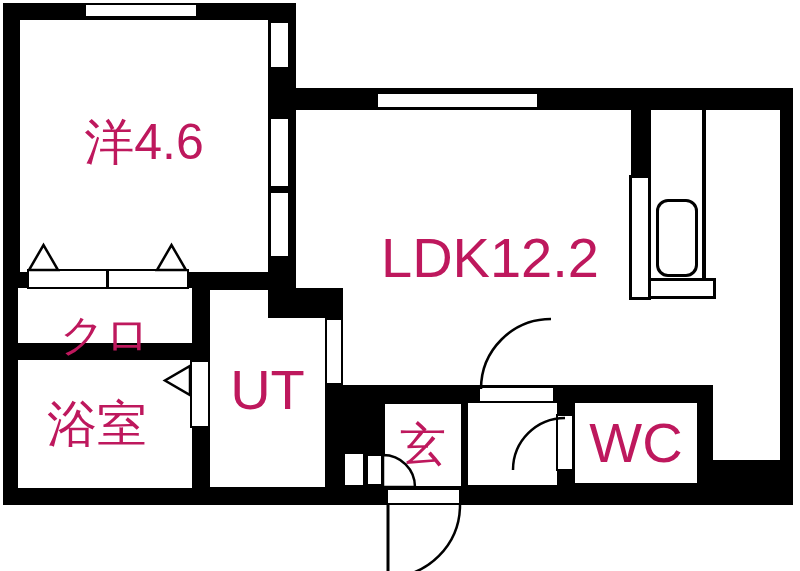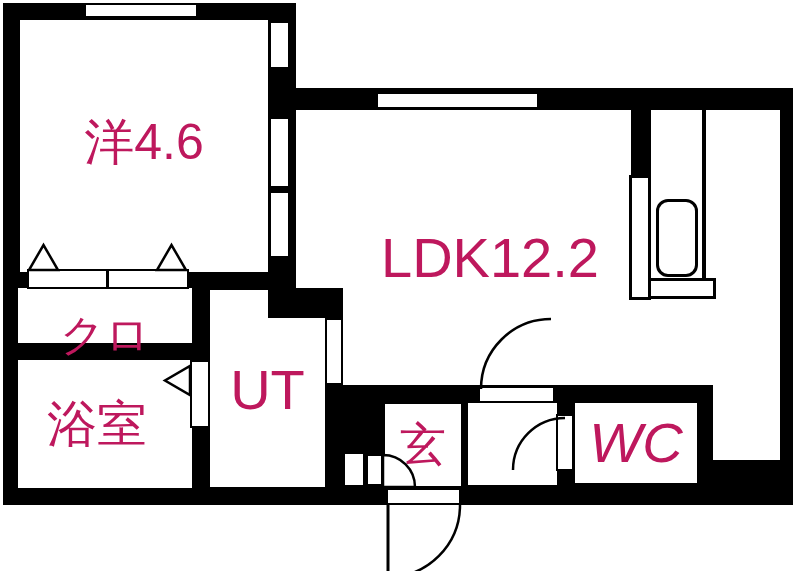--- a/index.html
+++ b/index.html
@@ -69,21 +69,21 @@
   <div class="abs opening" style="left:343px;top:452px;width:22px;height:35px;"></div>
   <div class="abs opening" style="left:366px;top:454px;width:17px;height:32px;"></div>
   <div class="abs opening" style="left:386px;top:488px;width:75px;height:17px;"></div>
 
   <div class="abs label" style="left:20px;top:112px;width:248px;height:60px;font-size:50px;">洋4.6</div>
   <div class="abs label" style="left:313px;top:228px;width:354px;height:60px;font-size:56px;">LDK12.2</div>
   <div class="abs label" style="left:18px;top:290px;width:174px;height:52px;font-size:44px;margin-top:19px;">クロ</div>
   <div class="abs label" style="left:18px;top:396px;width:158px;height:56px;font-size:50px;">浴室</div>
   <div class="abs label" style="left:210px;top:362px;width:115px;height:56px;font-size:56px;text-align:right;">UT</div>
   <div class="abs label" style="left:383px;top:418px;width:80px;height:52px;font-size:46px;">玄</div>
-  <div class="abs label" style="left:575px;top:415px;width:122px;height:56px;font-size:56px;font-style:italic;">WC</div>
+  <div class="abs label" style="left:575px;top:415px;width:122px;height:56px;font-size:56px;">WC</div>
 
   <svg class="overlay" width="800" height="571" viewBox="0 0 800 571">
 
     <path d="M 481 389 A 70 70 0 0 1 551 319" fill="none" stroke="#000" stroke-width="2.5"></path>
 
     <path d="M 513 470 A 52 52 0 0 1 565 418" fill="none" stroke="#000" stroke-width="2.5"></path>
 
     <path d="M 460 505 A 72 72 0 0 1 388 577" fill="#fff" stroke="#000" stroke-width="2.5"></path>
     <path d="M 388 505 L 388 571" fill="none" stroke="#000" stroke-width="3"></path>
 

